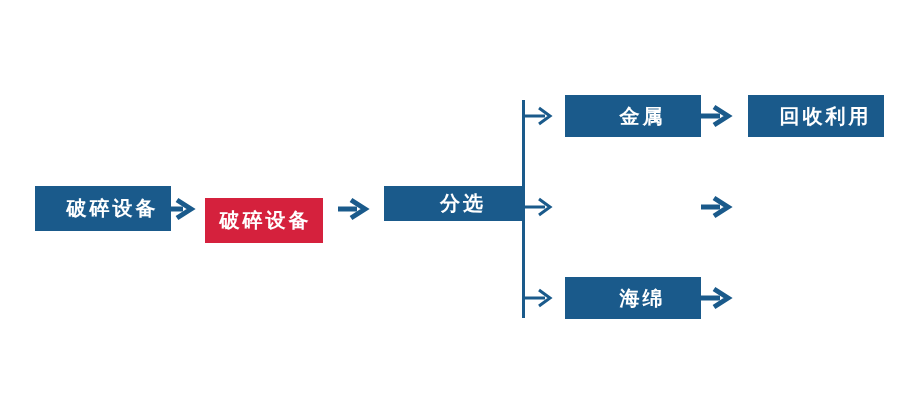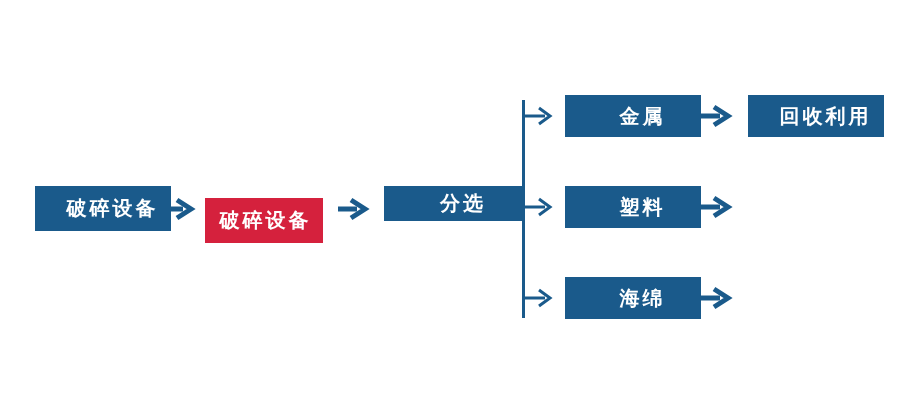--- a/index.html
+++ b/index.html
@@ -80,21 +80,20 @@
   <svg class="arrow a-mid row0" width="36" height="26" viewBox="0 0 36 26">
     <path d="M2 13 H21" stroke="currentColor" stroke-width="5" fill="none"></path>
     <path d="M15 4 L29 13 L15 22" stroke="currentColor" stroke-width="5" fill="none"></path>
   </svg>
   <div class="node blue n-res row0">回收利用</div>
 
   <svg class="arrow a-branch row1" width="32" height="26" viewBox="0 0 32 26">
     <path d="M0 13 H22" stroke="currentColor" stroke-width="3" fill="none"></path>
     <path d="M16 5 L27 13 L16 21" stroke="currentColor" stroke-width="3" fill="none"></path>
   </svg>
-  <div class="node blue n-src row1">塑料</div>
   <svg class="arrow a-mid row1" width="36" height="26" viewBox="0 0 36 26">
     <path d="M2 13 H21" stroke="currentColor" stroke-width="5" fill="none"></path>
     <path d="M15 4 L29 13 L15 22" stroke="currentColor" stroke-width="5" fill="none"></path>
   </svg>
 
   <svg class="arrow a-branch row2" width="32" height="26" viewBox="0 0 32 26">
     <path d="M0 13 H22" stroke="currentColor" stroke-width="3" fill="none"></path>
     <path d="M16 5 L27 13 L16 21" stroke="currentColor" stroke-width="3" fill="none"></path>
   </svg>
   <div class="node blue n-src row2">海绵</div>

